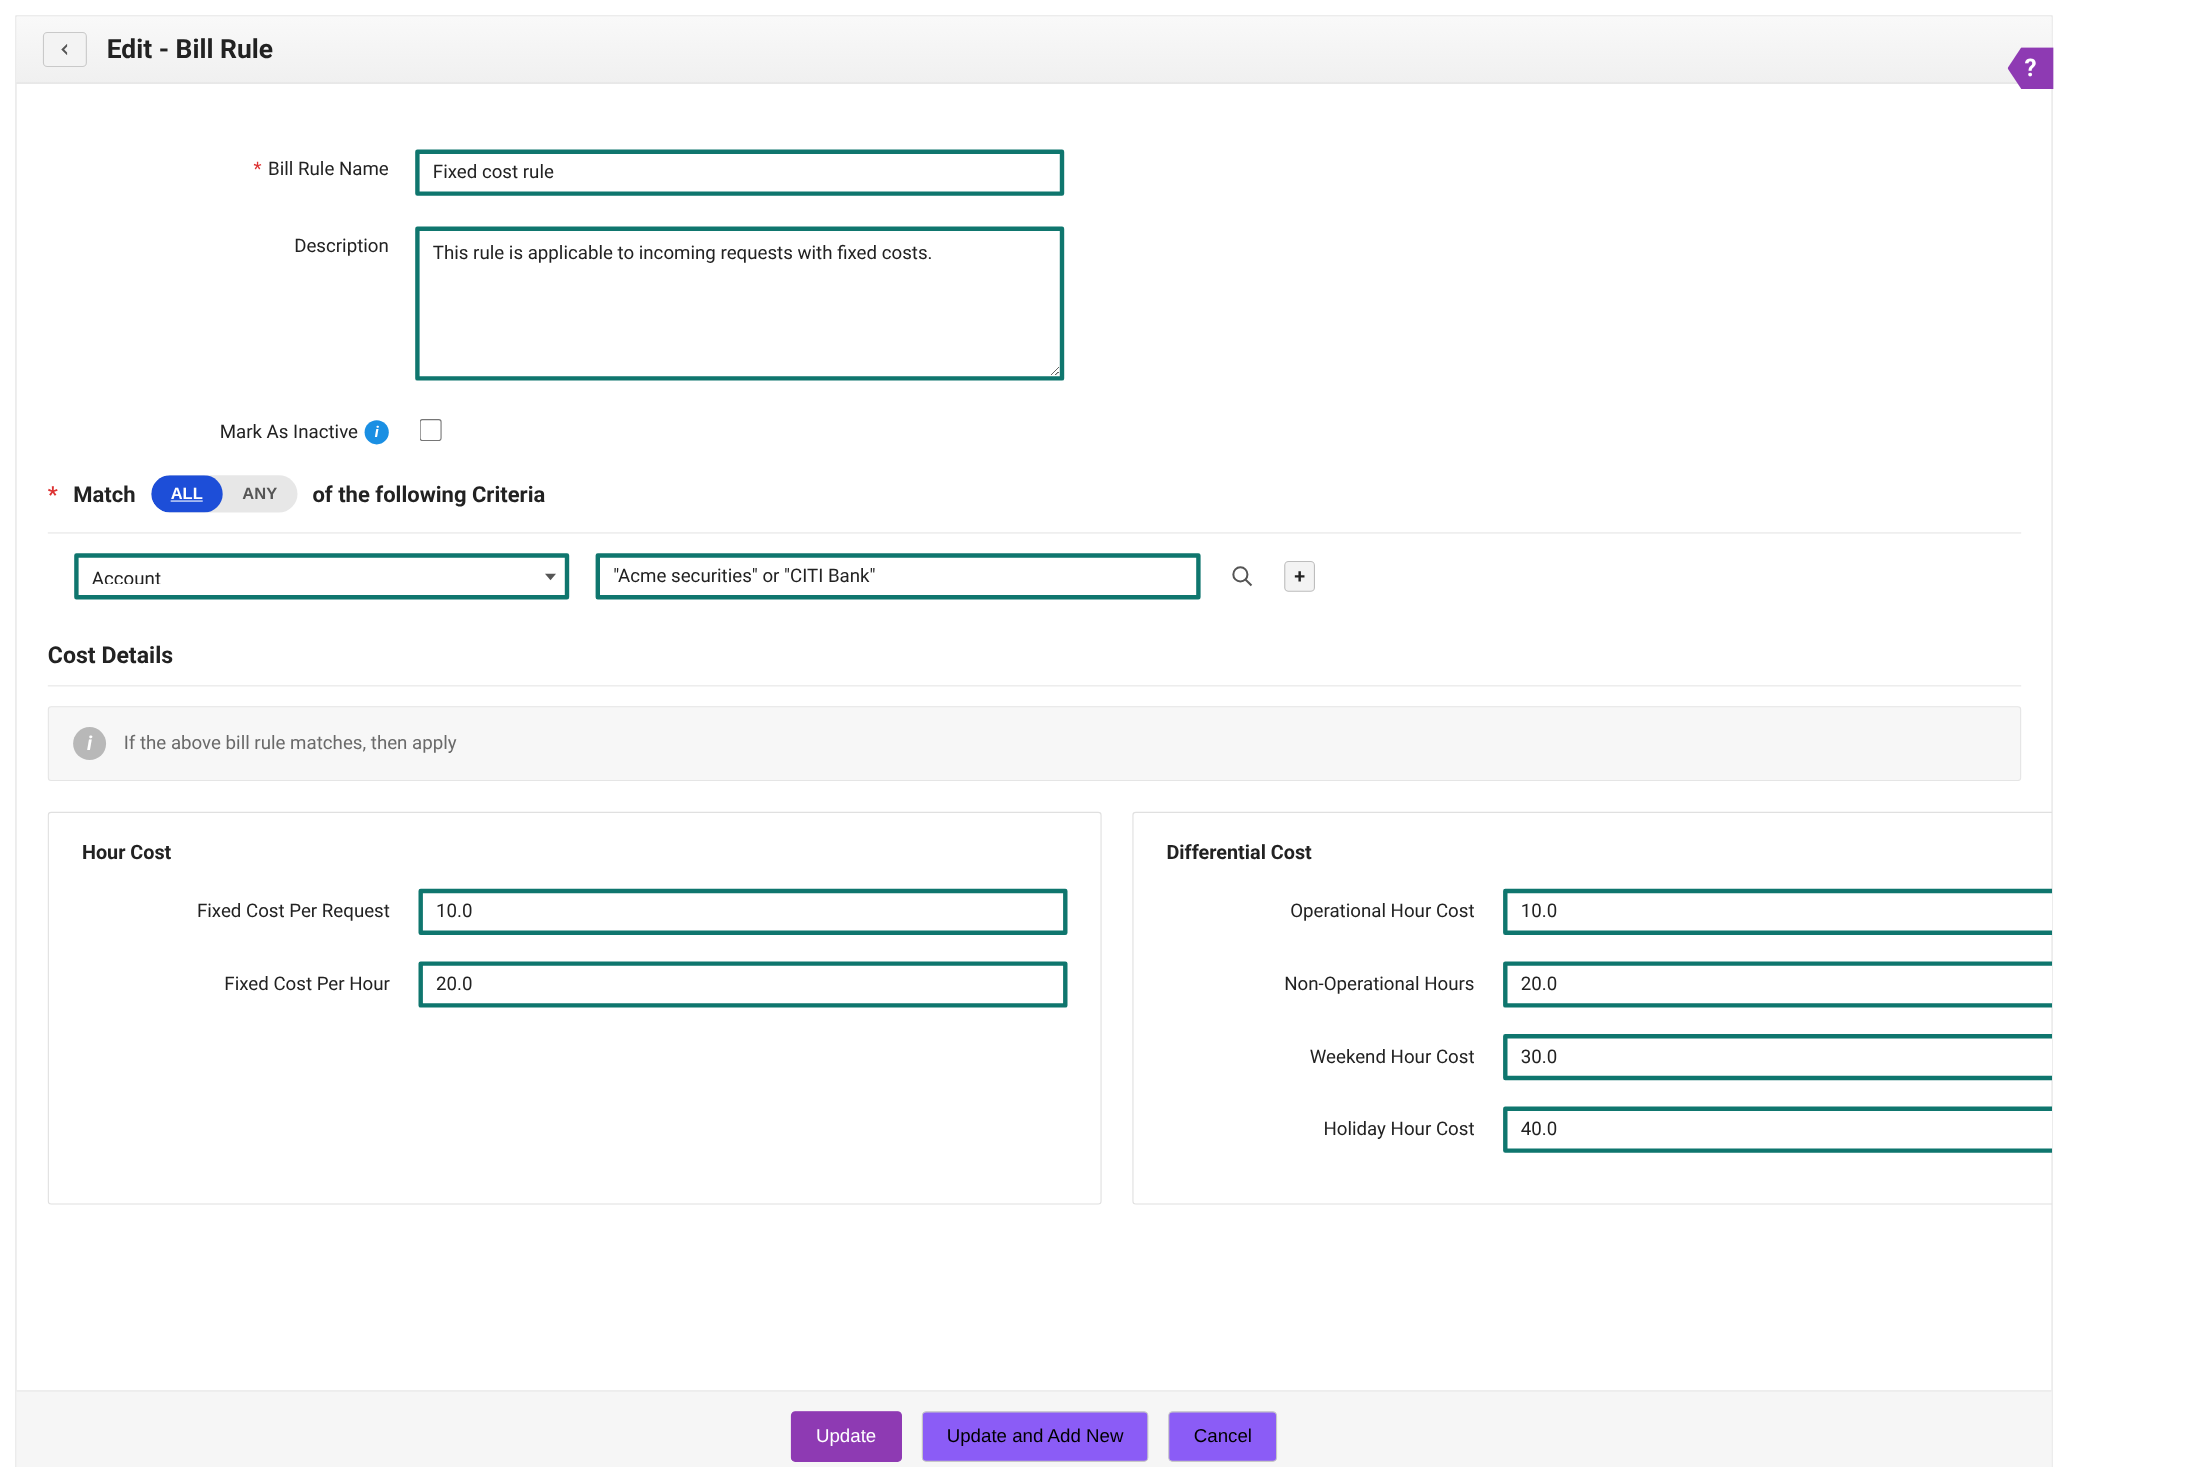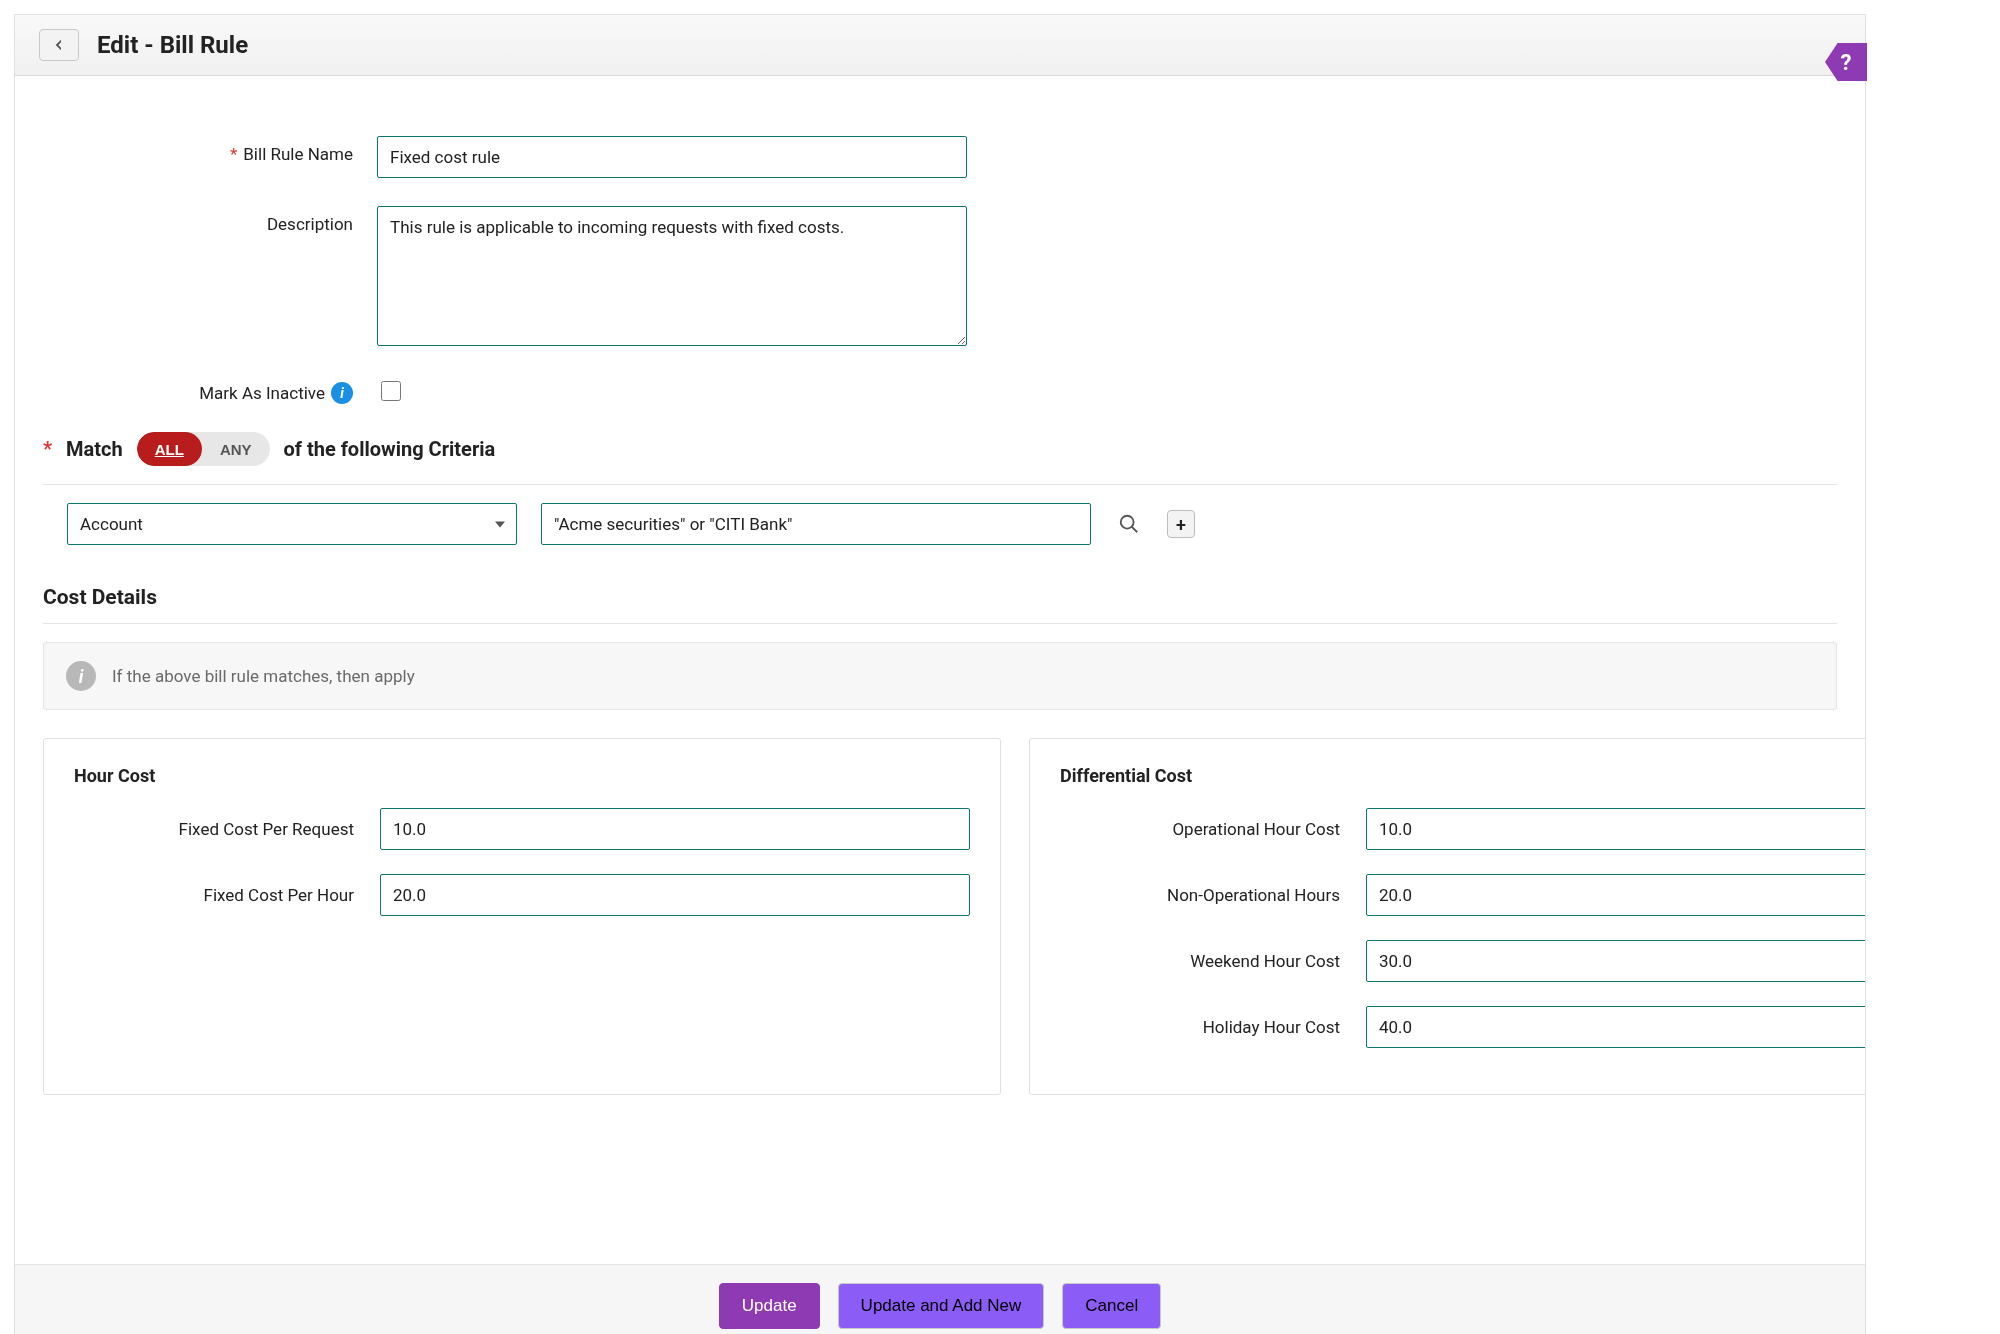--- a/index.html
+++ b/index.html
@@ -67,21 +67,21 @@
     text-align: right;
     padding-top: 8px;
     font-size: 17px;
     display: flex;
     justify-content: flex-end;
     align-items: center;
     gap: 6px;
   }
   .req { color: #d33; }
   .text-input, .text-area, .select-input {
-    border: 1px solid #0f766e;
+    border: 4px solid #0f766e;
     border-radius: 2px;
     padding: 10px 12px;
     font-size: 17px;
     font-family: inherit;
     color: #222;
   }
   .text-input { width: 590px; height: 42px; }
   .text-area { width: 590px; height: 140px; resize: both; }
   .checkbox {
     width: 20px; height: 20px; margin-top: 7px; margin-left: 4px;
@@ -100,21 +100,21 @@
   }
   .match-row .req { font-size: 20px; }
   .segmented {
     display: inline-flex; border-radius: 20px; overflow: hidden; background: #e7e7e7;
     height: 34px;
   }
   .seg-btn {
     padding: 0 18px; font-size: 15px; font-weight: 600; border: none; cursor: pointer;
     background: transparent; color: #555;
   }
-  .seg-btn.active { background: #b91c1c; color: #fff; border-radius: 20px; text-decoration: underline; }
+  .seg-btn.active { background: #1d4ed8; color: #fff; border-radius: 20px; text-decoration: underline; }
   .criteria-row { display: flex; align-items: center; gap: 24px; padding-left: 24px; margin-bottom: 40px; }
   .select-wrap { position: relative; }
   .select-input {
     appearance: none; -webkit-appearance: none; background: #fff;
     height: 42px; padding-right: 34px;
   }
   .select-wrap::after {
     content: ''; position: absolute; right: 12px; top: 50%; transform: translateY(-40%);
     border-left: 5px solid transparent; border-right: 5px solid transparent; border-top: 6px solid #555;
     pointer-events: none;

